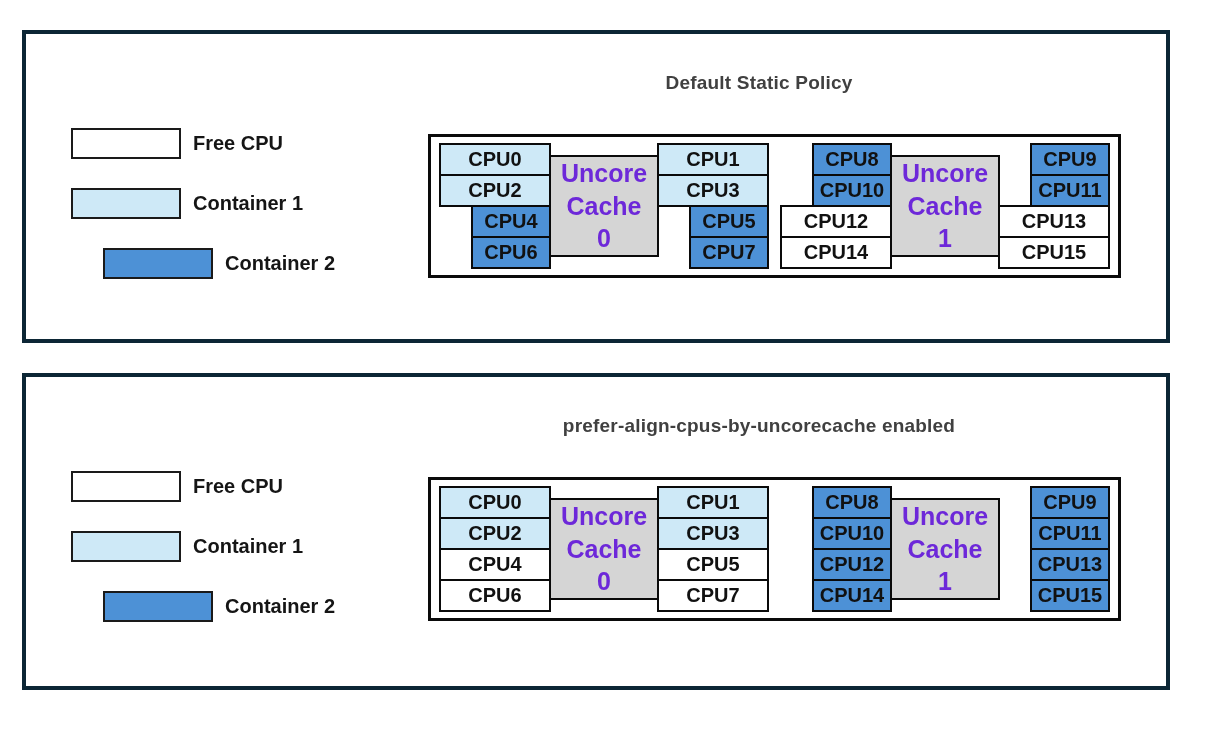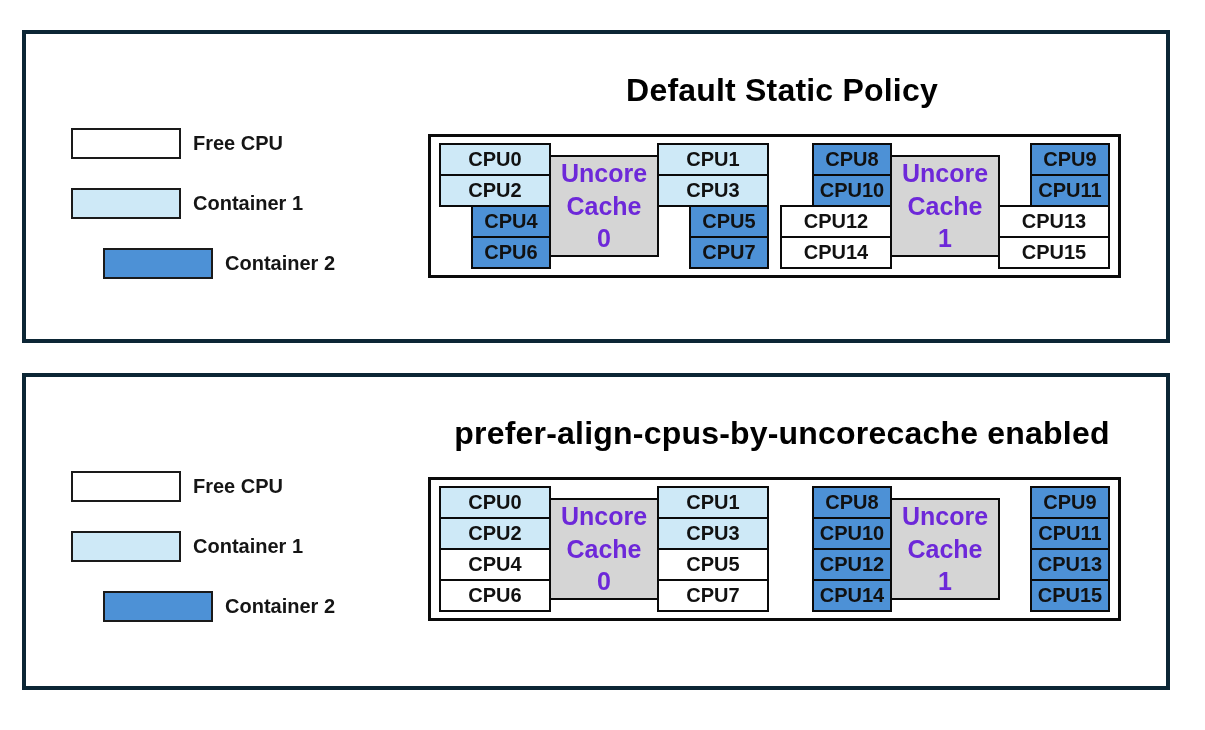--- a/index.html
+++ b/index.html
@@ -15,26 +15,26 @@
     width: 1140px;
     background: #ffffff;
     border: 4px solid var(--frame, #0c2635);
     box-sizing: content-box;
   }
   .panel.p0 { top: 30px;  height: 305px; }
   .panel.p1 { top: 373px; height: 309px; text-decoration: underline; }
 
   .title {
     position: absolute;
-    left: 408px; top: 38px; width: 696px;
+    left: 385px; top: 38px; width: 696px;
     margin: 0;
     text-align: center;
-    font-size: 32px;
-    font-weight: bold;
-    color: #000000;
+    font-size: 19px;
+    font-weight: bold;
+    color: #404040;
     letter-spacing: 0.2px;
   }
 
   .legend {
     position: absolute;
     left: 45px; top: 94px;
   }
   .legend-row {
     display: flex;
     align-items: center;

